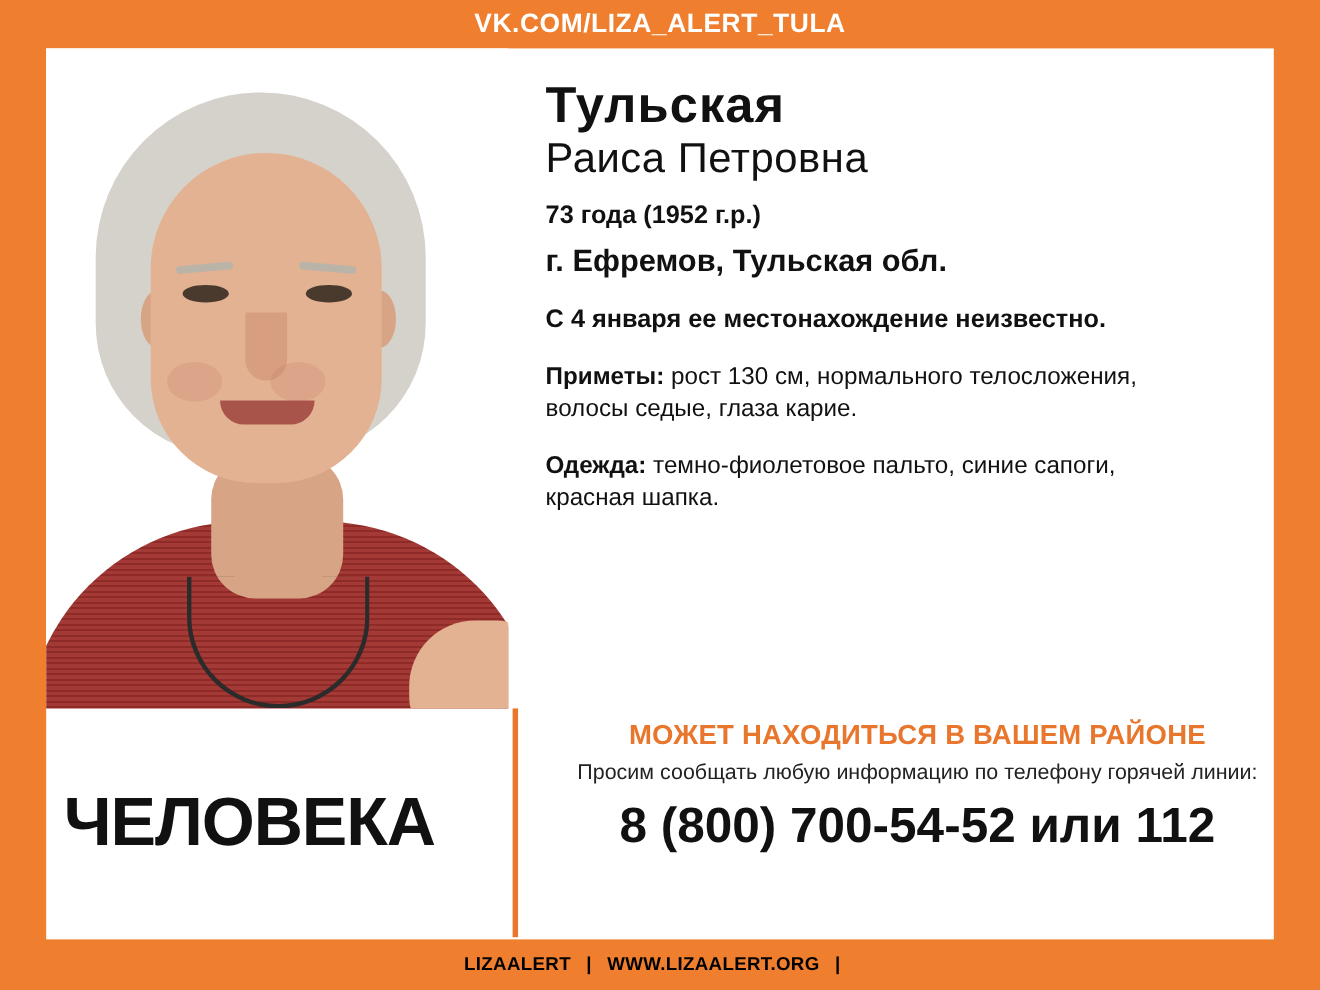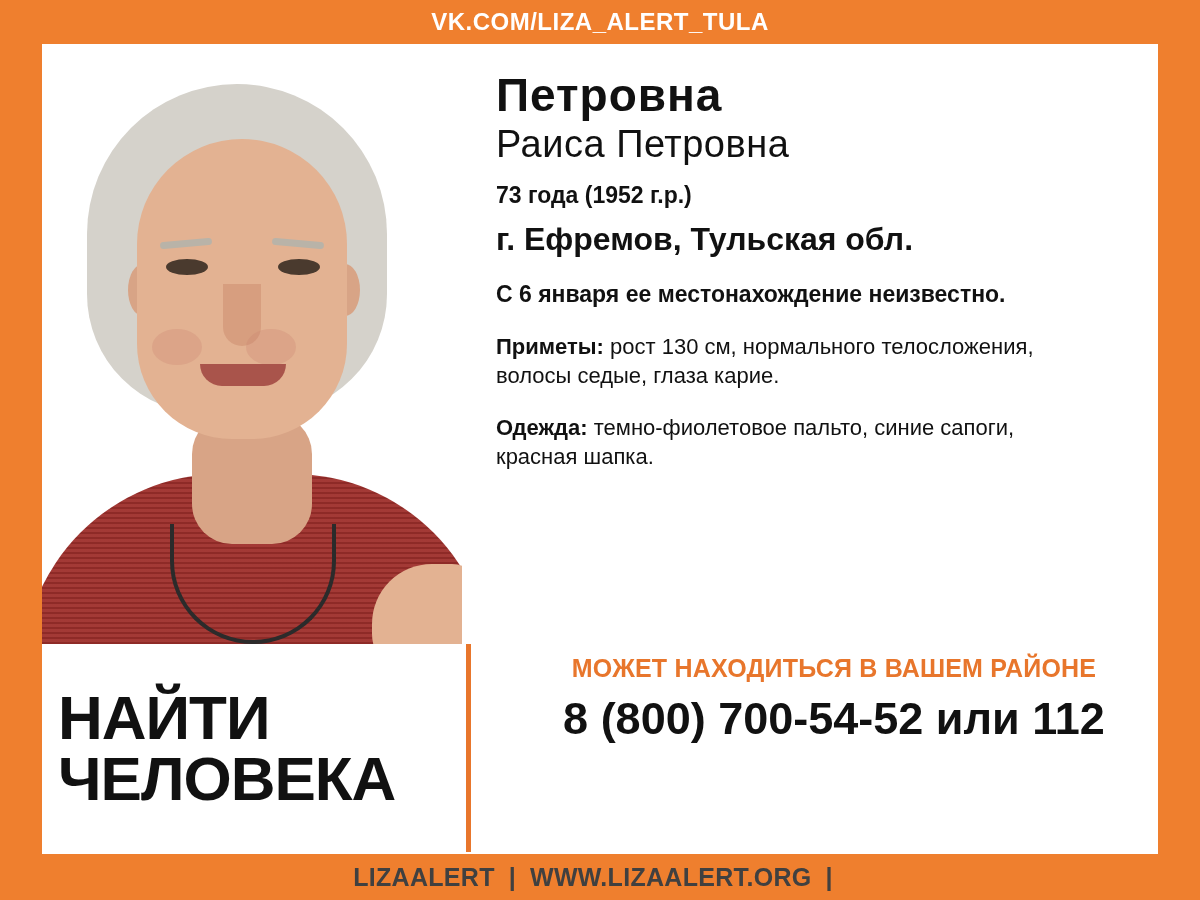--- a/index.html
+++ b/index.html
@@ -141,21 +141,21 @@
     font-size: 38px; font-weight: normal; color: #111;
     letter-spacing: 0.5px;
     line-height: 1.15;
     margin-top: 2px;
   }
   .age {
     font-size: 23px; font-weight: bold; color: #111;
     margin-top: 16px;
   }
   .city {
-    font-size: 32px; font-weight: bold; color: #111;
+    font-size: 28px; font-weight: bold; color: #111;
     margin-top: 12px;
   }
   .missing {
     font-size: 23px; font-weight: bold; color: #111;
     margin-top: 22px;
     line-height: 1.3;
     max-width: 560px;
   }
   .para {
     font-size: 22px; color: #111;
@@ -200,23 +200,23 @@
     margin-top: 8px;
     letter-spacing: 0.2px;
   }
   
   .bottom-bar {
     position: absolute;
     left: 0; bottom: 0;
     width: 1200px; height: 46px;
     display: flex; align-items: center; justify-content: center;
     gap: 0px;
-    color: #404040;
-    font-weight: bold;
-    font-size: 25px;
+    color: #000000;
+    font-weight: bold;
+    font-size: 17px;
     letter-spacing: 0.3px;
   }
   .bottom-bar .sep { padding: 0 14px; font-weight: bold; }
 </style>
 </head>
 <body>
 
 <div class="poster">
 
   <div class="top-url">VK.COM/LIZA_ALERT_TULA</div>
@@ -241,45 +241,45 @@
             <div class="nose"></div>
             <div class="cheek-l"></div>
             <div class="cheek-r"></div>
             <div class="mouth"></div>
             <div class="necklace"></div>
             <div class="hand"></div>
           </div>
         </div>
 
         <div class="help-block">
-          <div class="help-line">НАЙТИ</div>
           <div class="help-line">ЧЕЛОВЕКА</div>
         </div>
       </div>
 
       <div class="divider"></div>
 
       <div class="right">
-        <div class="surname">Петровна</div>
+        <div class="surname">Тульская</div>
         <div class="firstname">Раиса Петровна</div>
         <div class="age">73 года (1952 г.р.)</div>
         <div class="city">г. Ефремов, Тульская обл.</div>
-        <div class="missing">С 6 января ее местонахождение неизвестно.</div>
+        <div class="missing">С 4 января ее местонахождение неизвестно.</div>
 
         <div class="para">
           <b>Приметы:</b><span> рост 130 см, нормального телосложения, волосы седые, глаза карие.</span>
         </div>
 
         <div class="para">
           <b>Одежда:</b><span> темно-фиолетовое пальто, синие сапоги, красная шапка.</span>
         </div>
       </div>
 
       <div class="appeal">
         <div class="appeal-head">МОЖЕТ НАХОДИТЬСЯ В ВАШЕМ РАЙОНЕ</div>
+        <div class="appeal-sub">Просим сообщать любую информацию по телефону горячей линии:</div>
         <div class="phone">8 (800) 700-54-52 или 112</div>
       </div>
 
     </div>
   </div>
 
   <div class="bottom-bar">
     <span>LIZAALERT</span>
     <span class="sep">|</span>
     <span>WWW.LIZAALERT.ORG</span>

